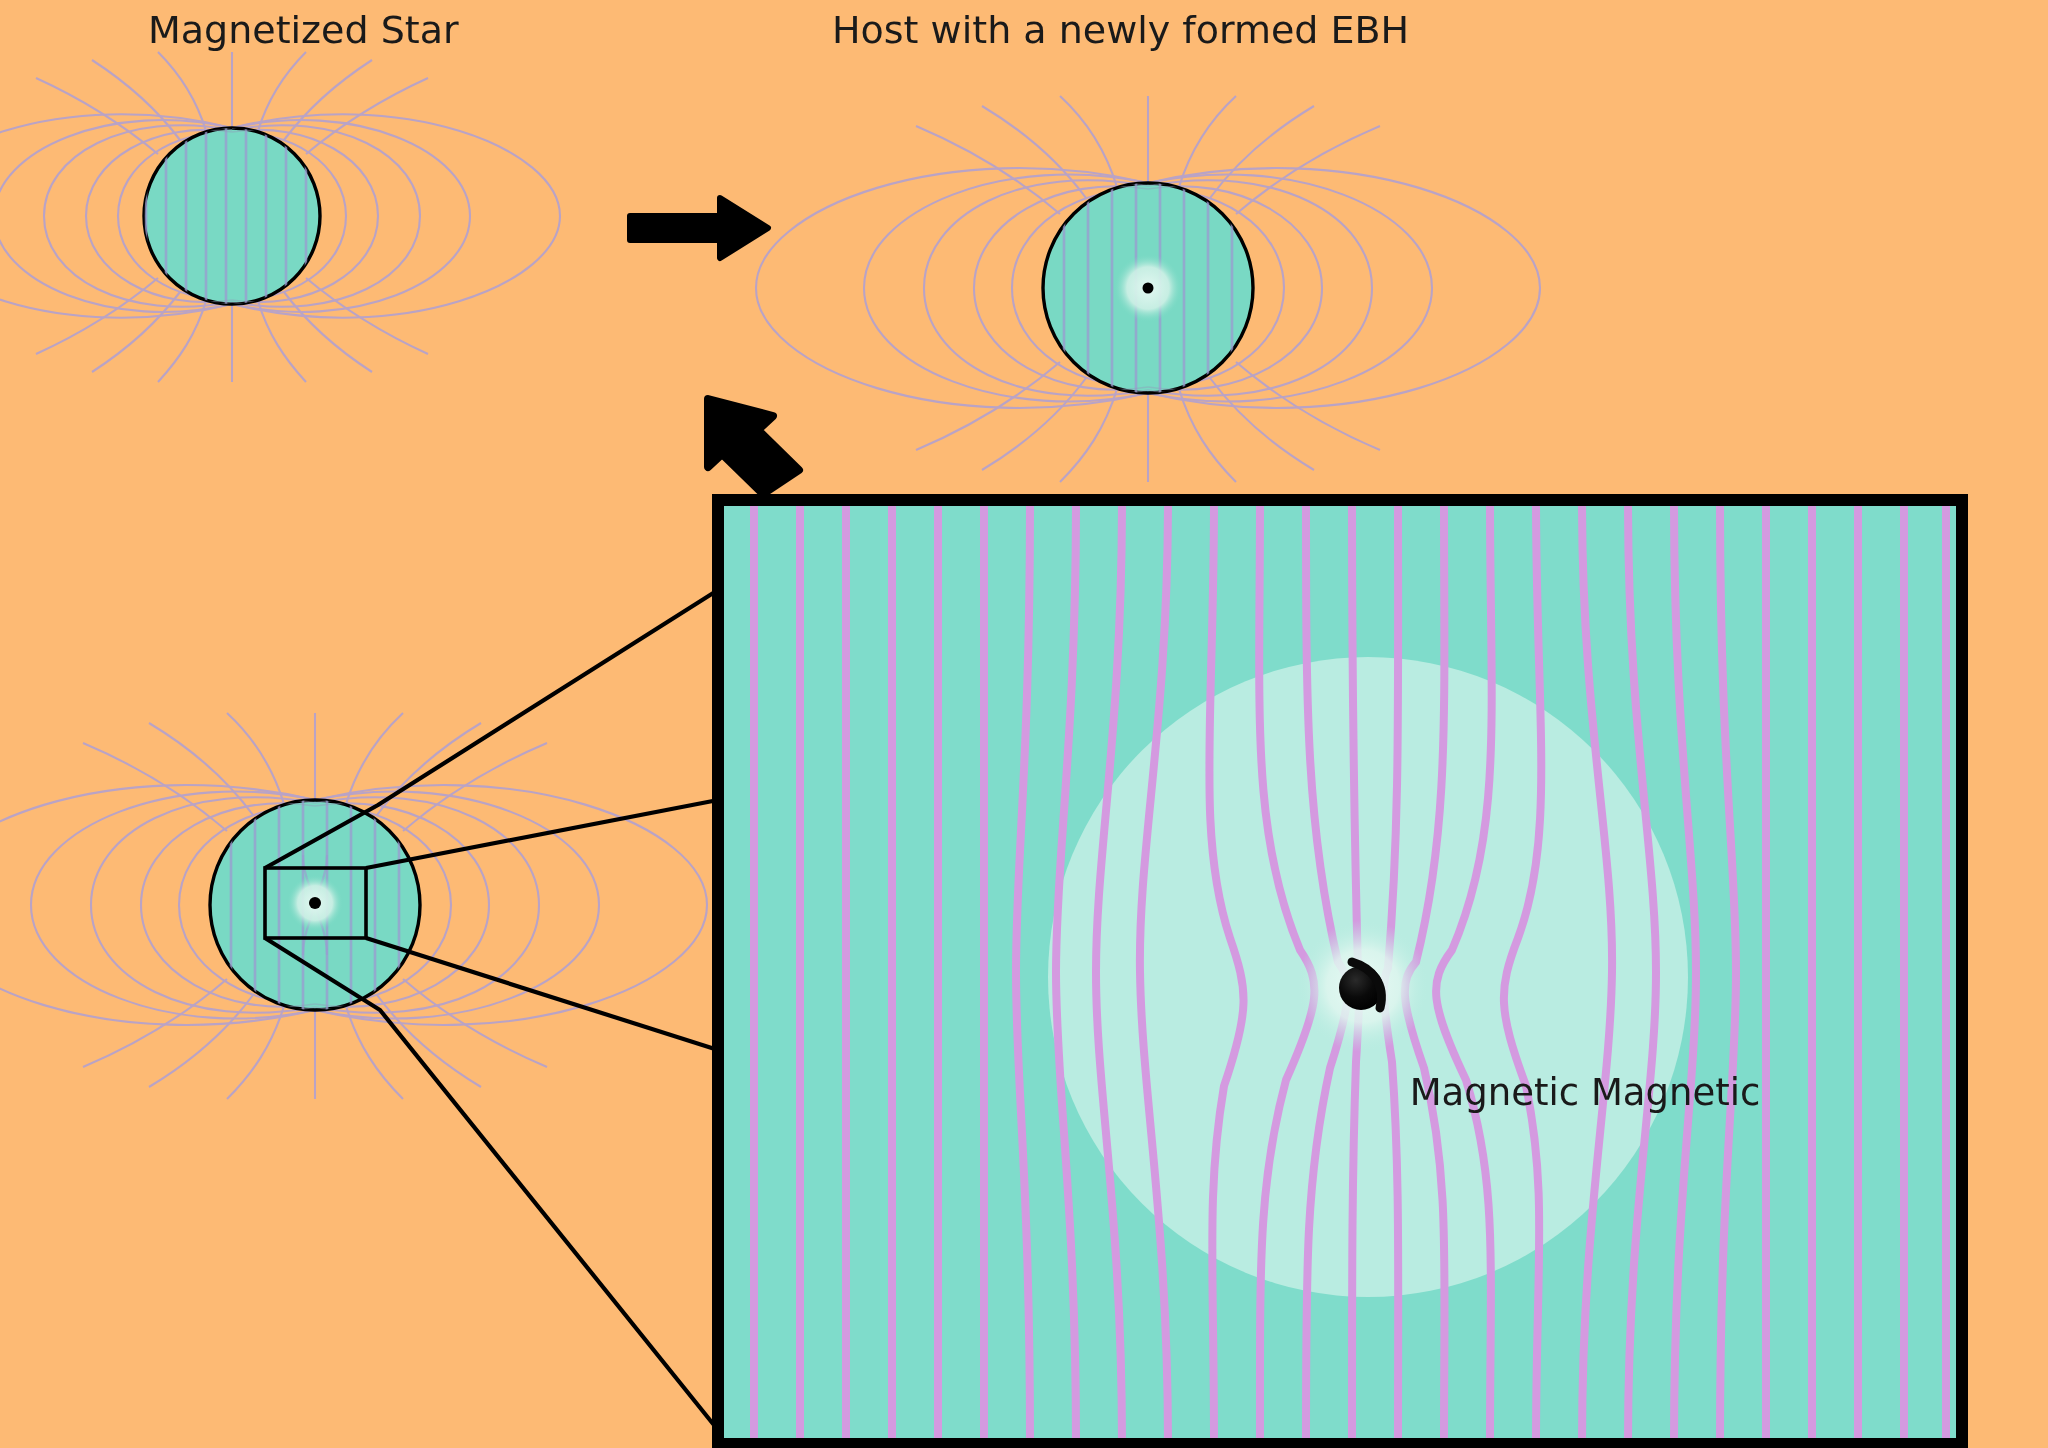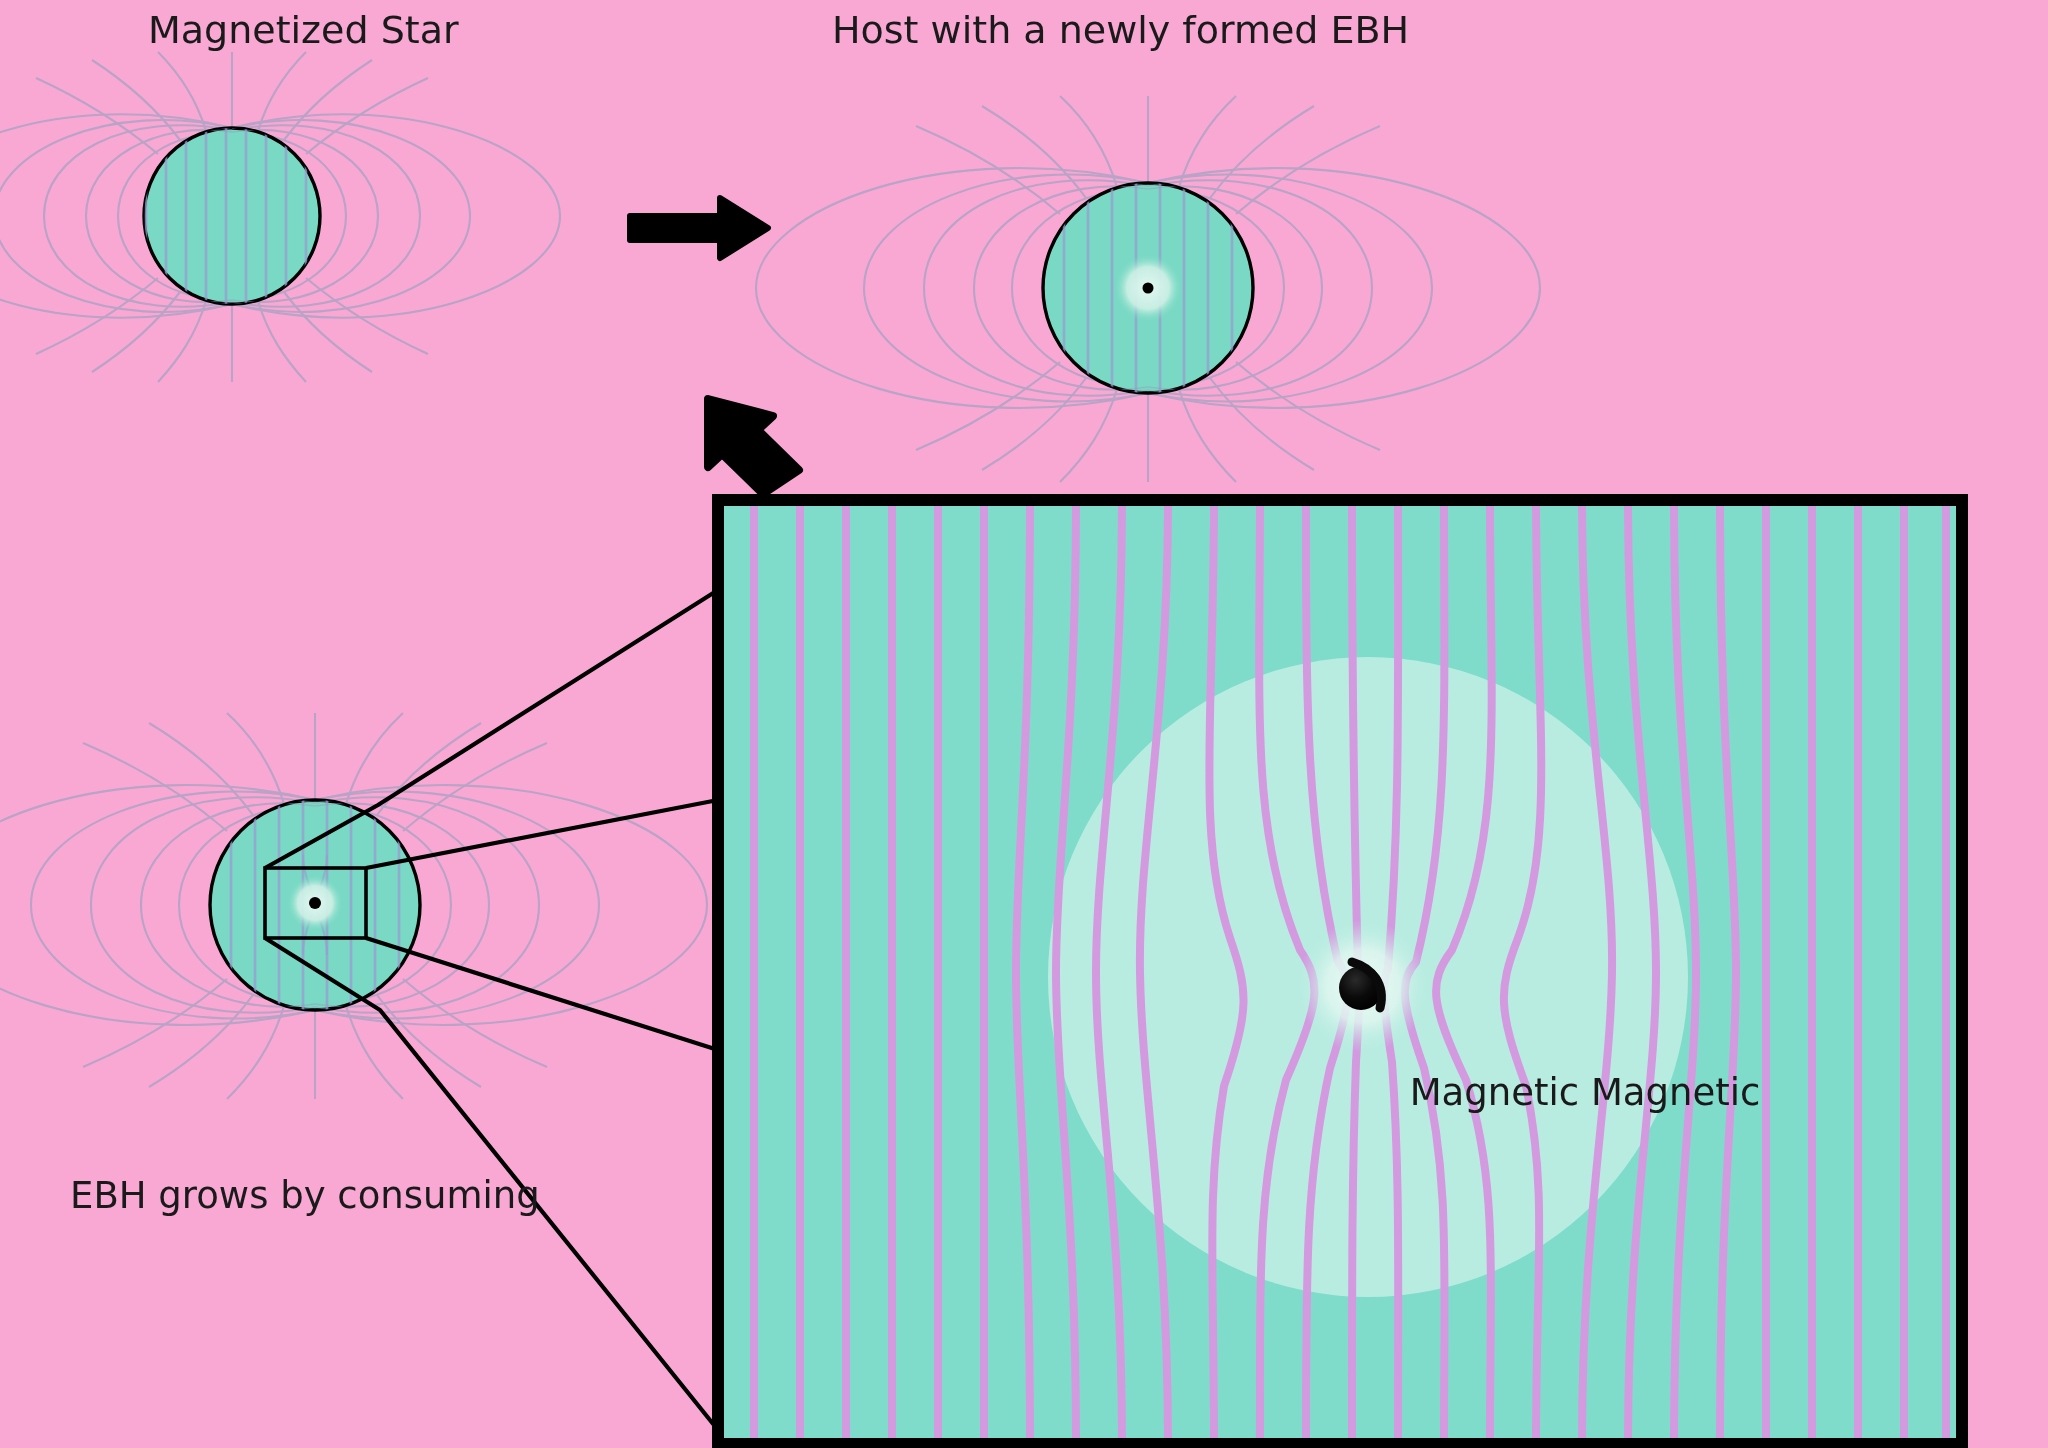--- a/index.html
+++ b/index.html
@@ -7,21 +7,21 @@
     padding: 0;
     background: #ffffff;
   }
   body {
     font-family: "DejaVu Sans", sans-serif;
   }
   #figure {
     position: relative;
     width: 2048px;
     height: 1448px;
-    background: #f9a8d4;
+    background: #fdba74;
     overflow: hidden;
   }
   #figure svg.layer {
     position: absolute;
     left: 0;
     top: 0;
     width: 2048px;
     height: 1448px;
   }
   .panel-title {
@@ -336,20 +336,19 @@
     <g>
       <polygon points="745,400 786,440 800,427 800,495 735,478 750,464 709,424" fill="#000000" stroke="#000000" stroke-width="8" stroke-linejoin="round" transform="rotate(180 754 447)"></polygon>
     </g>
   </svg>
 
   <div class="panel-title" id="title-star">Magnetized Star</div>
 
   <div class="panel-title" id="title-ebh">Host with a newly formed EBH</div>
 
   <div class="caption" id="caption-grow">
-    <span class="caption-line">EBH grows by consuming</span>
   </div>
 
   <div id="inset-caption">
     <span class="caption-line">Magnetic Magnetic</span>
   </div>
 
 </div>
 
 </body></html>

